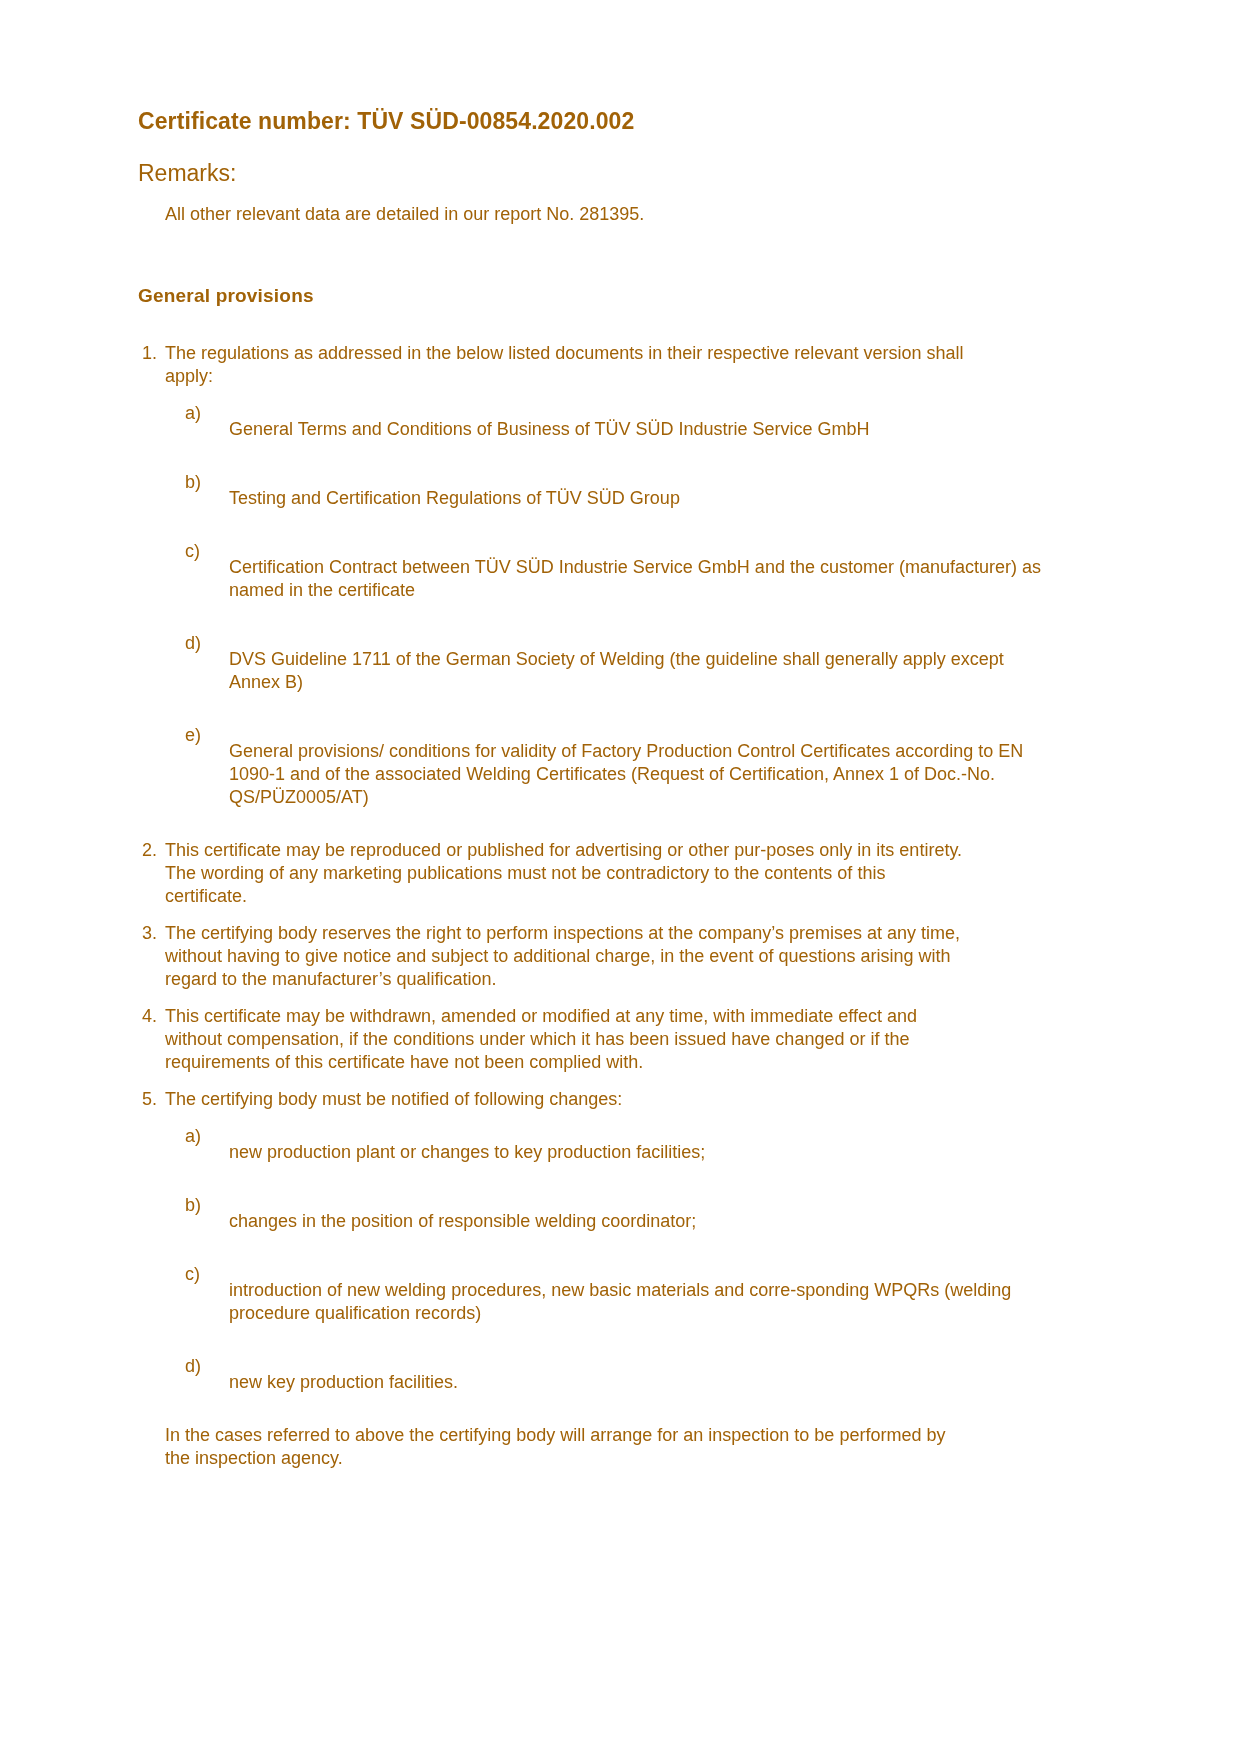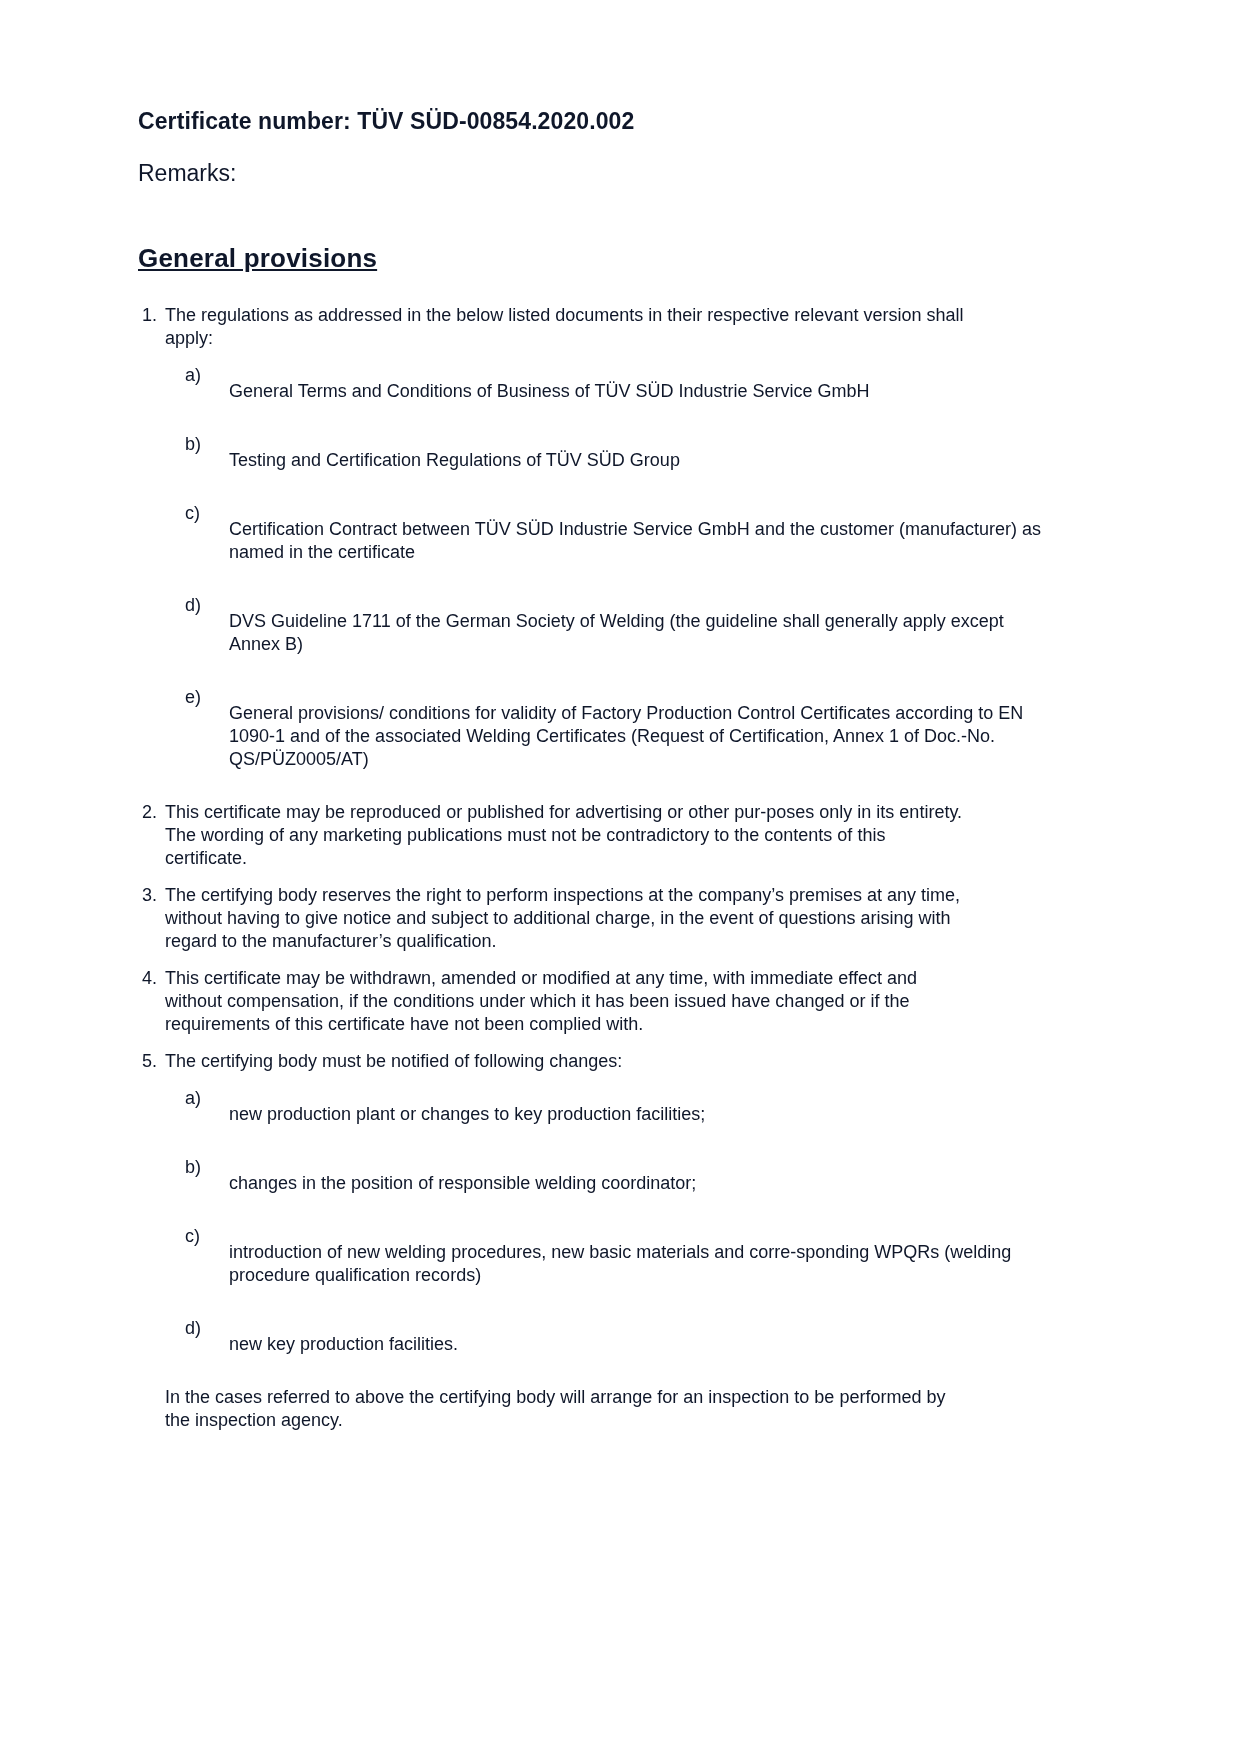--- a/index.html
+++ b/index.html
@@ -6,21 +6,21 @@
     html, body {
       margin: 0;
       padding: 0;
       background: #ffffff;
     }
     .page {
       position: relative;
       width: 1240px;
       height: 1754px;
       background: #ffffff;
-      color: #0f172a;
+      color: #a16207;
       font-family: "Liberation Sans", sans-serif;
       box-sizing: border-box;
       padding: 106px 150px 0 138px;
       overflow: hidden;
     }
     .h-cert {
       font-size: 23px;
       font-weight: bold;
       line-height: 30px;
       margin: 0;
@@ -32,26 +32,25 @@
       line-height: 30px;
       margin: 22px 0 0 0;
     }
     .remarks-text {
       font-size: 18px;
       line-height: 23px;
       margin: 15px 0 0 27px;
       white-space: pre-line;
     }
     .h-section {
-      font-size: 26px;
+      font-size: 19px;
       font-weight: bold;
       line-height: 40px;
       margin: 50px 0 0 0;
       letter-spacing: 0.2px;
-      text-decoration: underline;
     }
     .prov-list {
       list-style: none;
       margin: 26px 0 0 0;
       padding: 0 0 0 4px;
       font-size: 18px;
       line-height: 23px;
     }
     .prov-item {
       display: flex;
@@ -92,20 +91,21 @@
   </style>
 </head>
 <body>
 
 <div class="page">
 
   <h2 class="h-cert">Certificate number: TÜV SÜD-00854.2020.002</h2>
 
   <h3 class="h-remarks">Remarks:</h3>
 
+  <p class="remarks-text">All other relevant data are detailed in our report No. 281395.</p>
 
   <h1 class="h-section">General provisions</h1>
 
   <ol class="prov-list">
 
     <li class="prov-item">
       <span class="prov-num">1.</span>
       <div class="prov-body">
         <p class="prov-text">The regulations as addressed in the below listed documents in their respective relevant version shall
 apply:</p>

